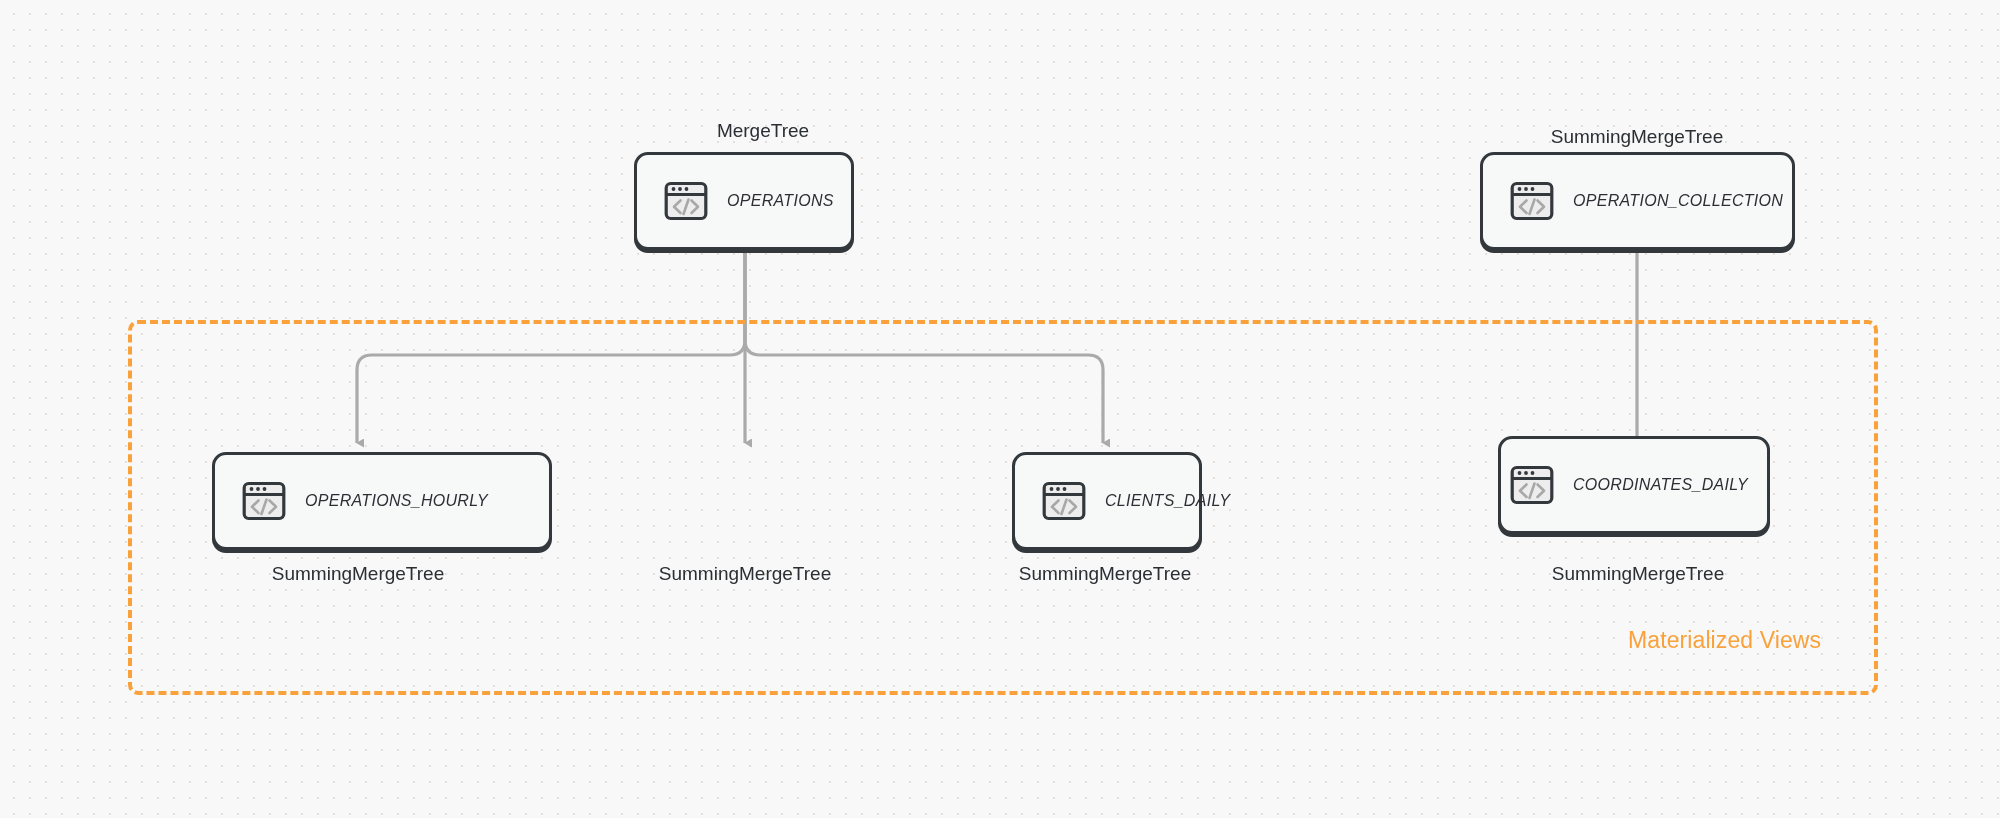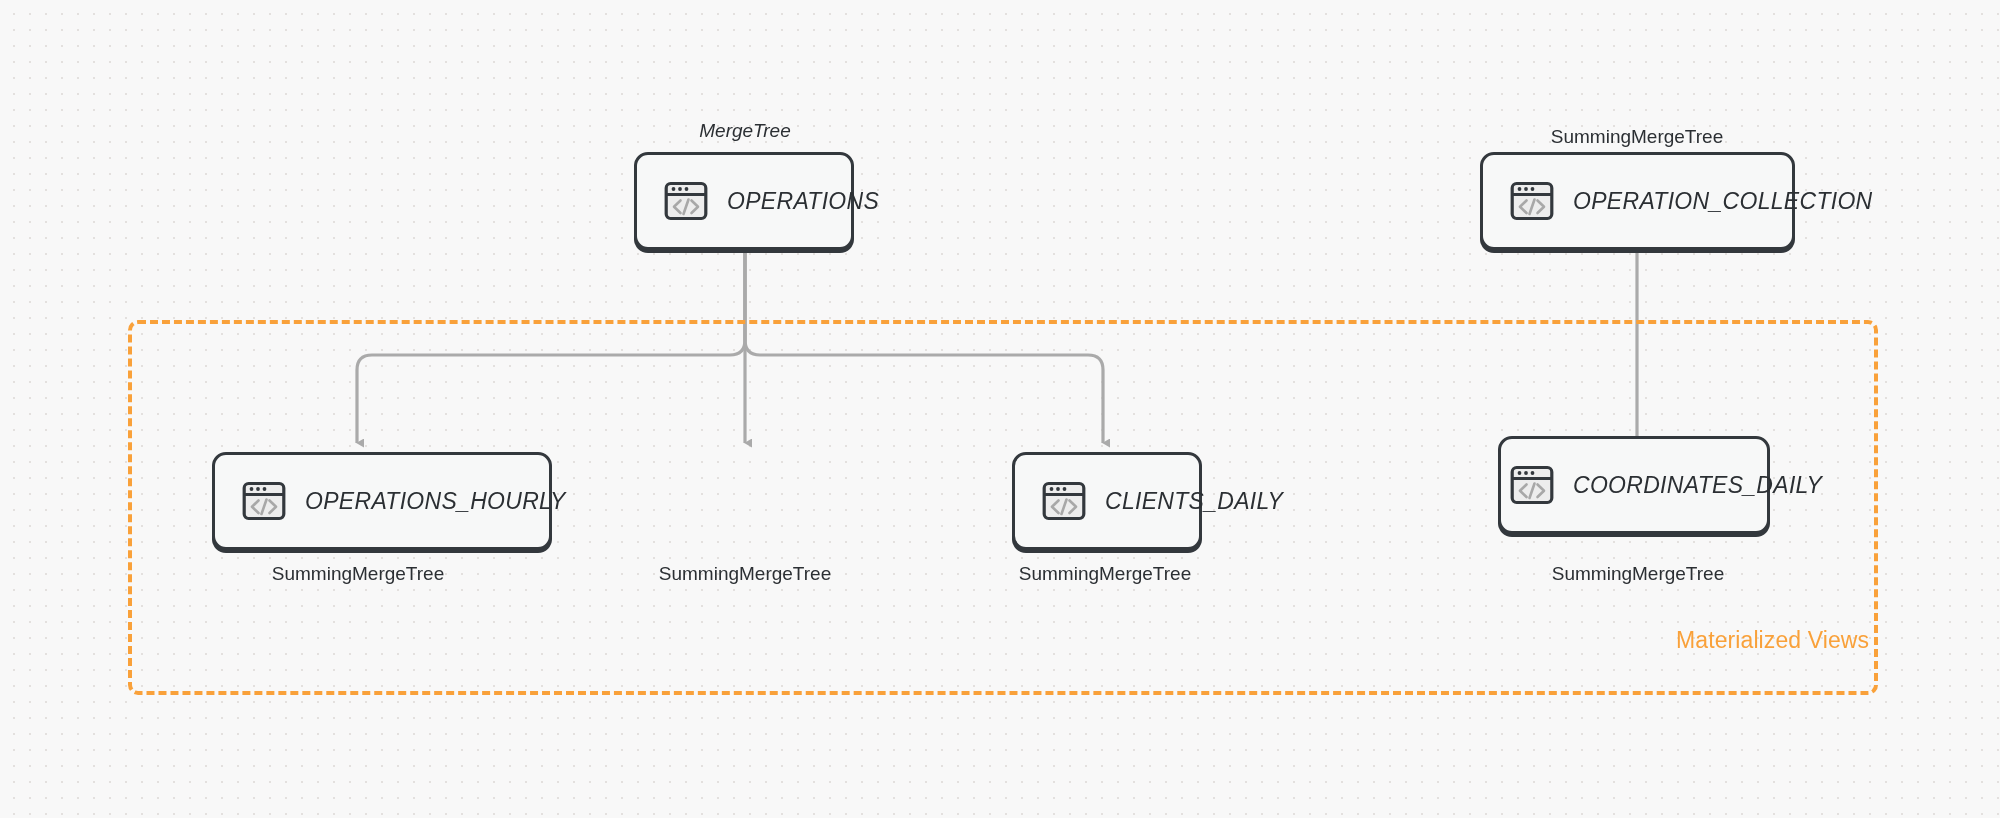--- a/index.html
+++ b/index.html
@@ -40,21 +40,20 @@
     border: 4px dashed #f9a13a;
     border-radius: 10px;
   }
   .group-label {
     position: absolute;
     color: #f9a13a;
     font-size: 23px;
     font-family: "Liberation Sans", sans-serif;
     letter-spacing: 0.1px;
     white-space: nowrap;
-    margin-left: 48px;
   }
 
   
   .node {
     position: absolute;
     box-sizing: border-box;
     background: #f7f8f8;
     border: 3px solid #33383d;
     border-radius: 14px;
     box-shadow: 0 3px 0 0 #33383d;
@@ -63,21 +62,21 @@
     padding-left: 26px;
   }
   .node .icon {
     flex: 0 0 auto;
     width: 46px;
     height: 46px;
     margin-right: 18px;
   }
   .node .node-label {
     font-style: italic;
-    font-size: 23px;
+    font-size: 16px;
     color: #2b2f33;
     font-family: "Liberation Sans", sans-serif;
     letter-spacing: 0.3px;
     white-space: nowrap;
   }
 
   
   .caption {
     position: absolute;
     font-size: 19px;
@@ -105,21 +104,21 @@
     <path d="M745,252 L745,340 Q745,355 730,355 L372,355 Q357,355 357,370 L357,443" fill="none" stroke="#aaaaaa" stroke-width="3.2" marker-end="url(#arrow)"></path>
 
     <path d="M745,252 L745,340 Q745,355 760,355 L1088,355 Q1103,355 1103,370 L1103,443" fill="none" stroke="#aaaaaa" stroke-width="3.2" marker-end="url(#arrow)"></path>
 
     <path d="M1637,252 L1637,443" fill="none" stroke="#aaaaaa" stroke-width="3.2" marker-end="url(#arrow)"></path>
   </svg>
 
   <div class="group-box" style="left:128px; top:320px; width:1750px; height:375px;"></div>
   <div class="group-label" style="left:1628px; top:627px;">Materialized Views</div>
 
-  <div class="caption" style="left:745px; top:120px;font-style:italic;">MergeTree</div>
+  <div class="caption" style="left:763px; top:120px;">MergeTree</div>
 
   <div class="node" style="left:634px; top:152px; width:220px; height:98px;">
     <span class="icon">
       <svg viewBox="0 0 46 46" width="46" height="46">
         <rect x="3.2" y="5.5" width="39.6" height="35" rx="4.4" fill="#ededed" stroke="#33383d" stroke-width="3.2"></rect>
         <line x1="3.2" y1="16.5" x2="42.8" y2="16.5" stroke="#33383d" stroke-width="3"></line>
         <circle cx="10.5" cy="11" r="1.9" fill="#33383d"></circle>
         <circle cx="17" cy="11" r="1.9" fill="#33383d"></circle>
         <circle cx="23.5" cy="11" r="1.9" fill="#33383d"></circle>
         <path d="M17.5,22.5 L11,28.8 L17.5,35" fill="none" stroke="#a8a8a8" stroke-width="2.6" stroke-linecap="round" stroke-linejoin="round"></path>

